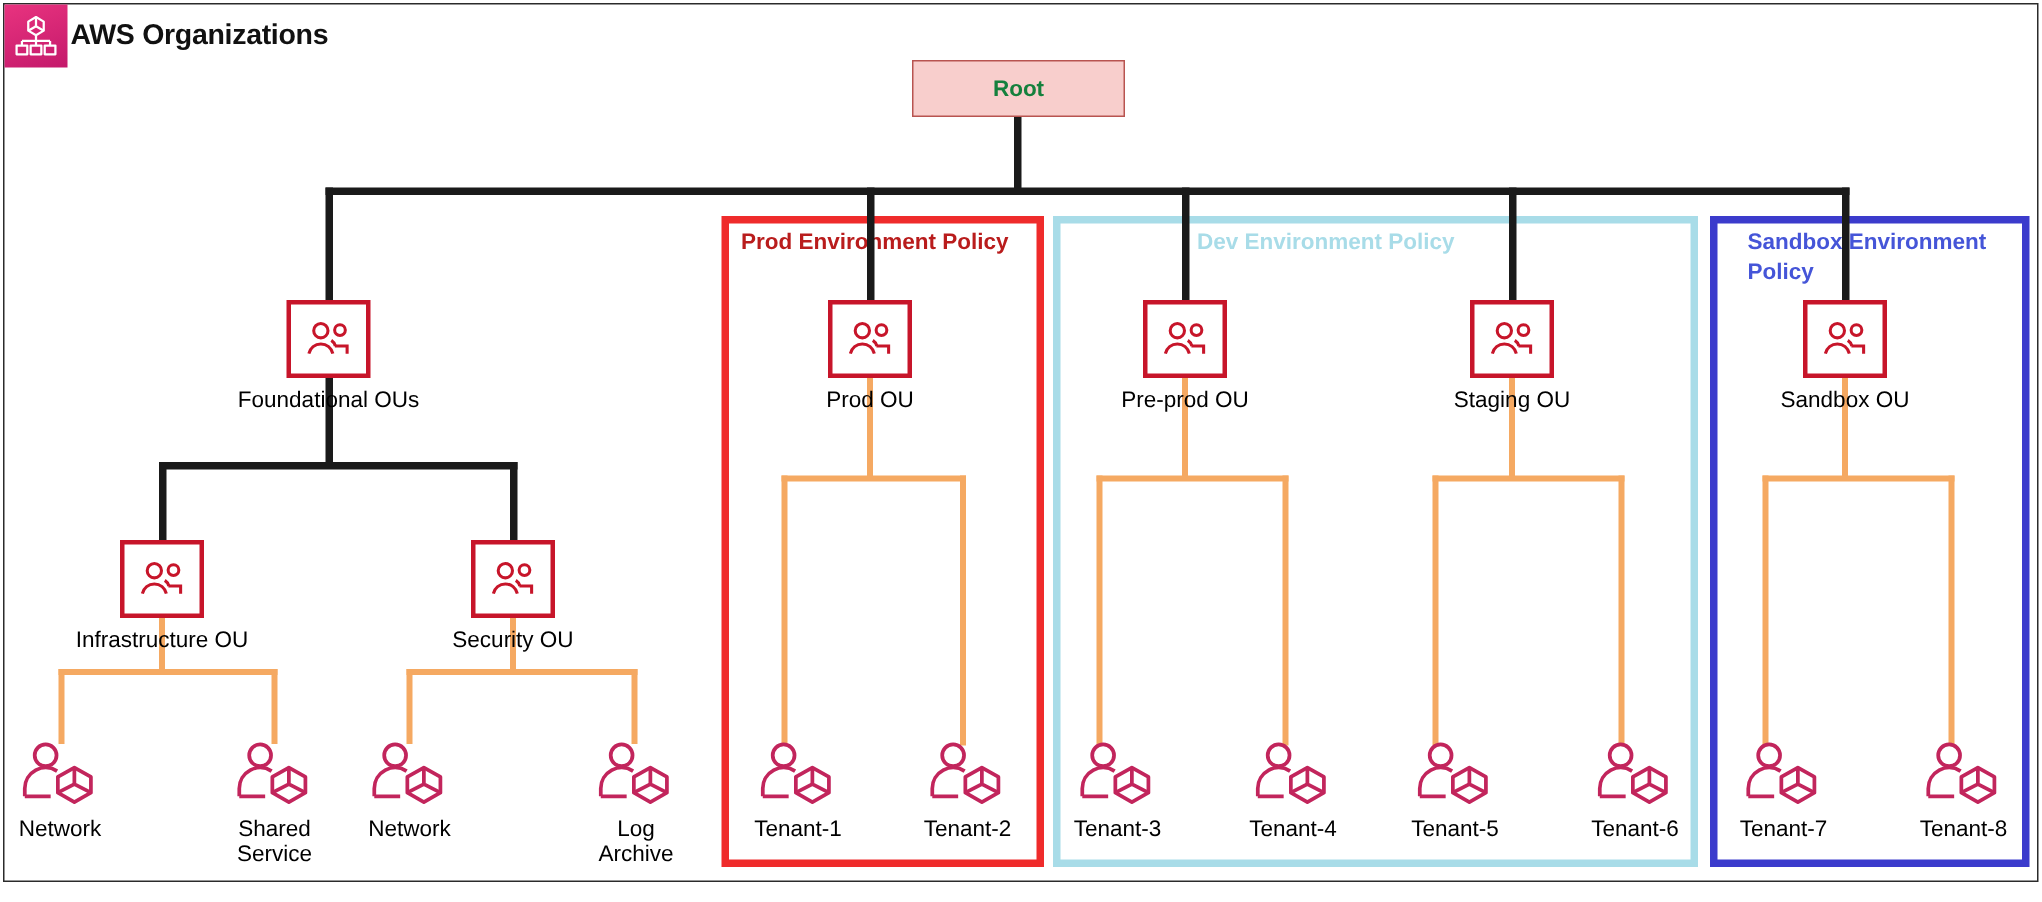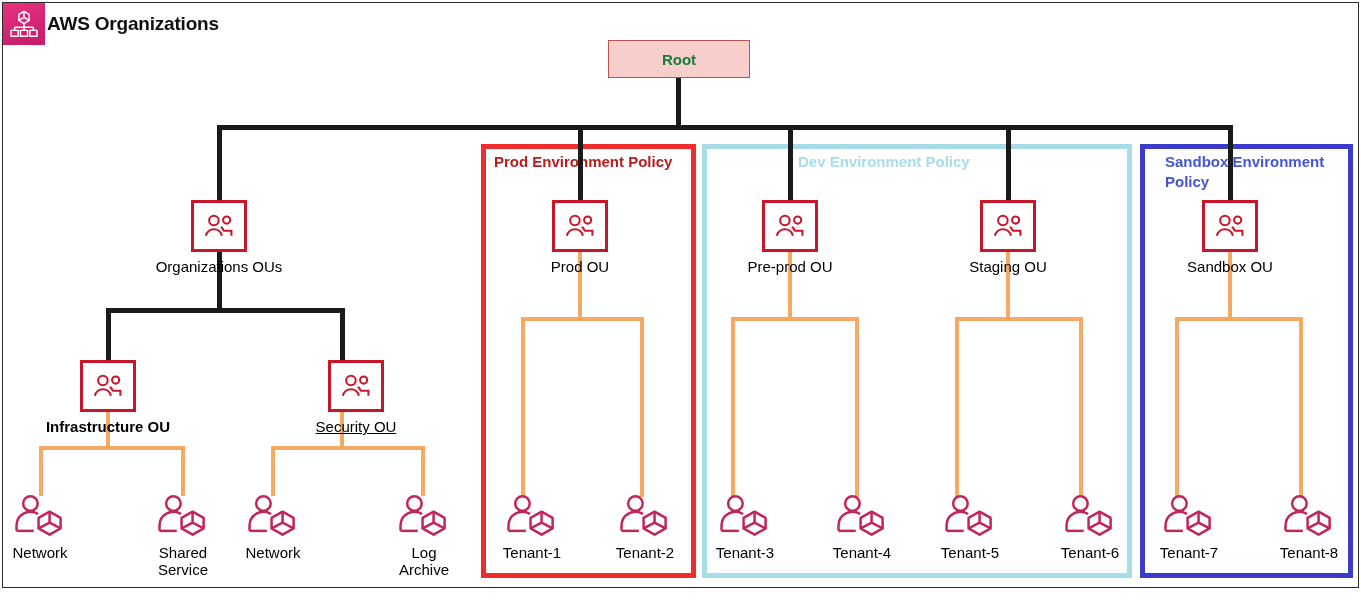--- a/index.html
+++ b/index.html
@@ -79,21 +79,21 @@
     margin: 0 auto;
   }
   .ou-label {
     margin-top: 6px;
     text-align: center;
     font-size: 15px;
     color: #000000;
     white-space: nowrap;
     line-height: 18px;
   }
-  .ou-label.bold { font-weight: bold; }
+  .ou-label.bold { font-weight: normal; }
 
   
   .acct-node { position: absolute; }
   .acct-icon {
     width: 58px; height: 48px;
     display: flex; align-items: center; justify-content: center;
     margin: 0 auto;
   }
   .acct-label {
     margin-top: 4px;
@@ -194,39 +194,39 @@
       <svg width="34" height="26" viewBox="0 0 40 30" aria-hidden="true">
         <g fill="none" stroke="#c7152a" stroke-width="2.4">
           <circle cx="14" cy="8.5" r="5.6"></circle>
           <path d="M4.6 26.5a9.6 9.6 0 0 1 18.8 0"></path>
           <circle cx="29" cy="8" r="4.2"></circle>
           <path d="M25 20.5h9.6v6"></path>
           <path d="M25.4 20.5a7.6 7.6 0 0 0-3.2-4.4"></path>
         </g>
       </svg>
     </div>
-    <div class="ou-label">Organizations OUs</div>
+    <div class="ou-label">Foundational OUs</div>
   </div>
 
   <div class="ou-node" style="left:28px; top:360px; width:160px;">
     <div class="ou-icon">
       <svg width="34" height="26" viewBox="0 0 40 30" aria-hidden="true">
         <g fill="none" stroke="#c7152a" stroke-width="2.4">
           <circle cx="14" cy="8.5" r="5.6"></circle>
           <path d="M4.6 26.5a9.6 9.6 0 0 1 18.8 0"></path>
           <circle cx="29" cy="8" r="4.2"></circle>
           <path d="M25 20.5h9.6v6"></path>
           <path d="M25.4 20.5a7.6 7.6 0 0 0-3.2-4.4"></path>
         </g>
       </svg>
     </div>
     <div class="ou-label bold">Infrastructure OU</div>
   </div>
 
-  <div class="ou-node" style="left:276px; top:360px; width:160px;text-decoration:underline;">
+  <div class="ou-node" style="left:262px; top:360px; width:160px;">
     <div class="ou-icon">
       <svg width="34" height="26" viewBox="0 0 40 30" aria-hidden="true">
         <g fill="none" stroke="#c7152a" stroke-width="2.4">
           <circle cx="14" cy="8.5" r="5.6"></circle>
           <path d="M4.6 26.5a9.6 9.6 0 0 1 18.8 0"></path>
           <circle cx="29" cy="8" r="4.2"></circle>
           <path d="M25 20.5h9.6v6"></path>
           <path d="M25.4 20.5a7.6 7.6 0 0 0-3.2-4.4"></path>
         </g>
       </svg>

